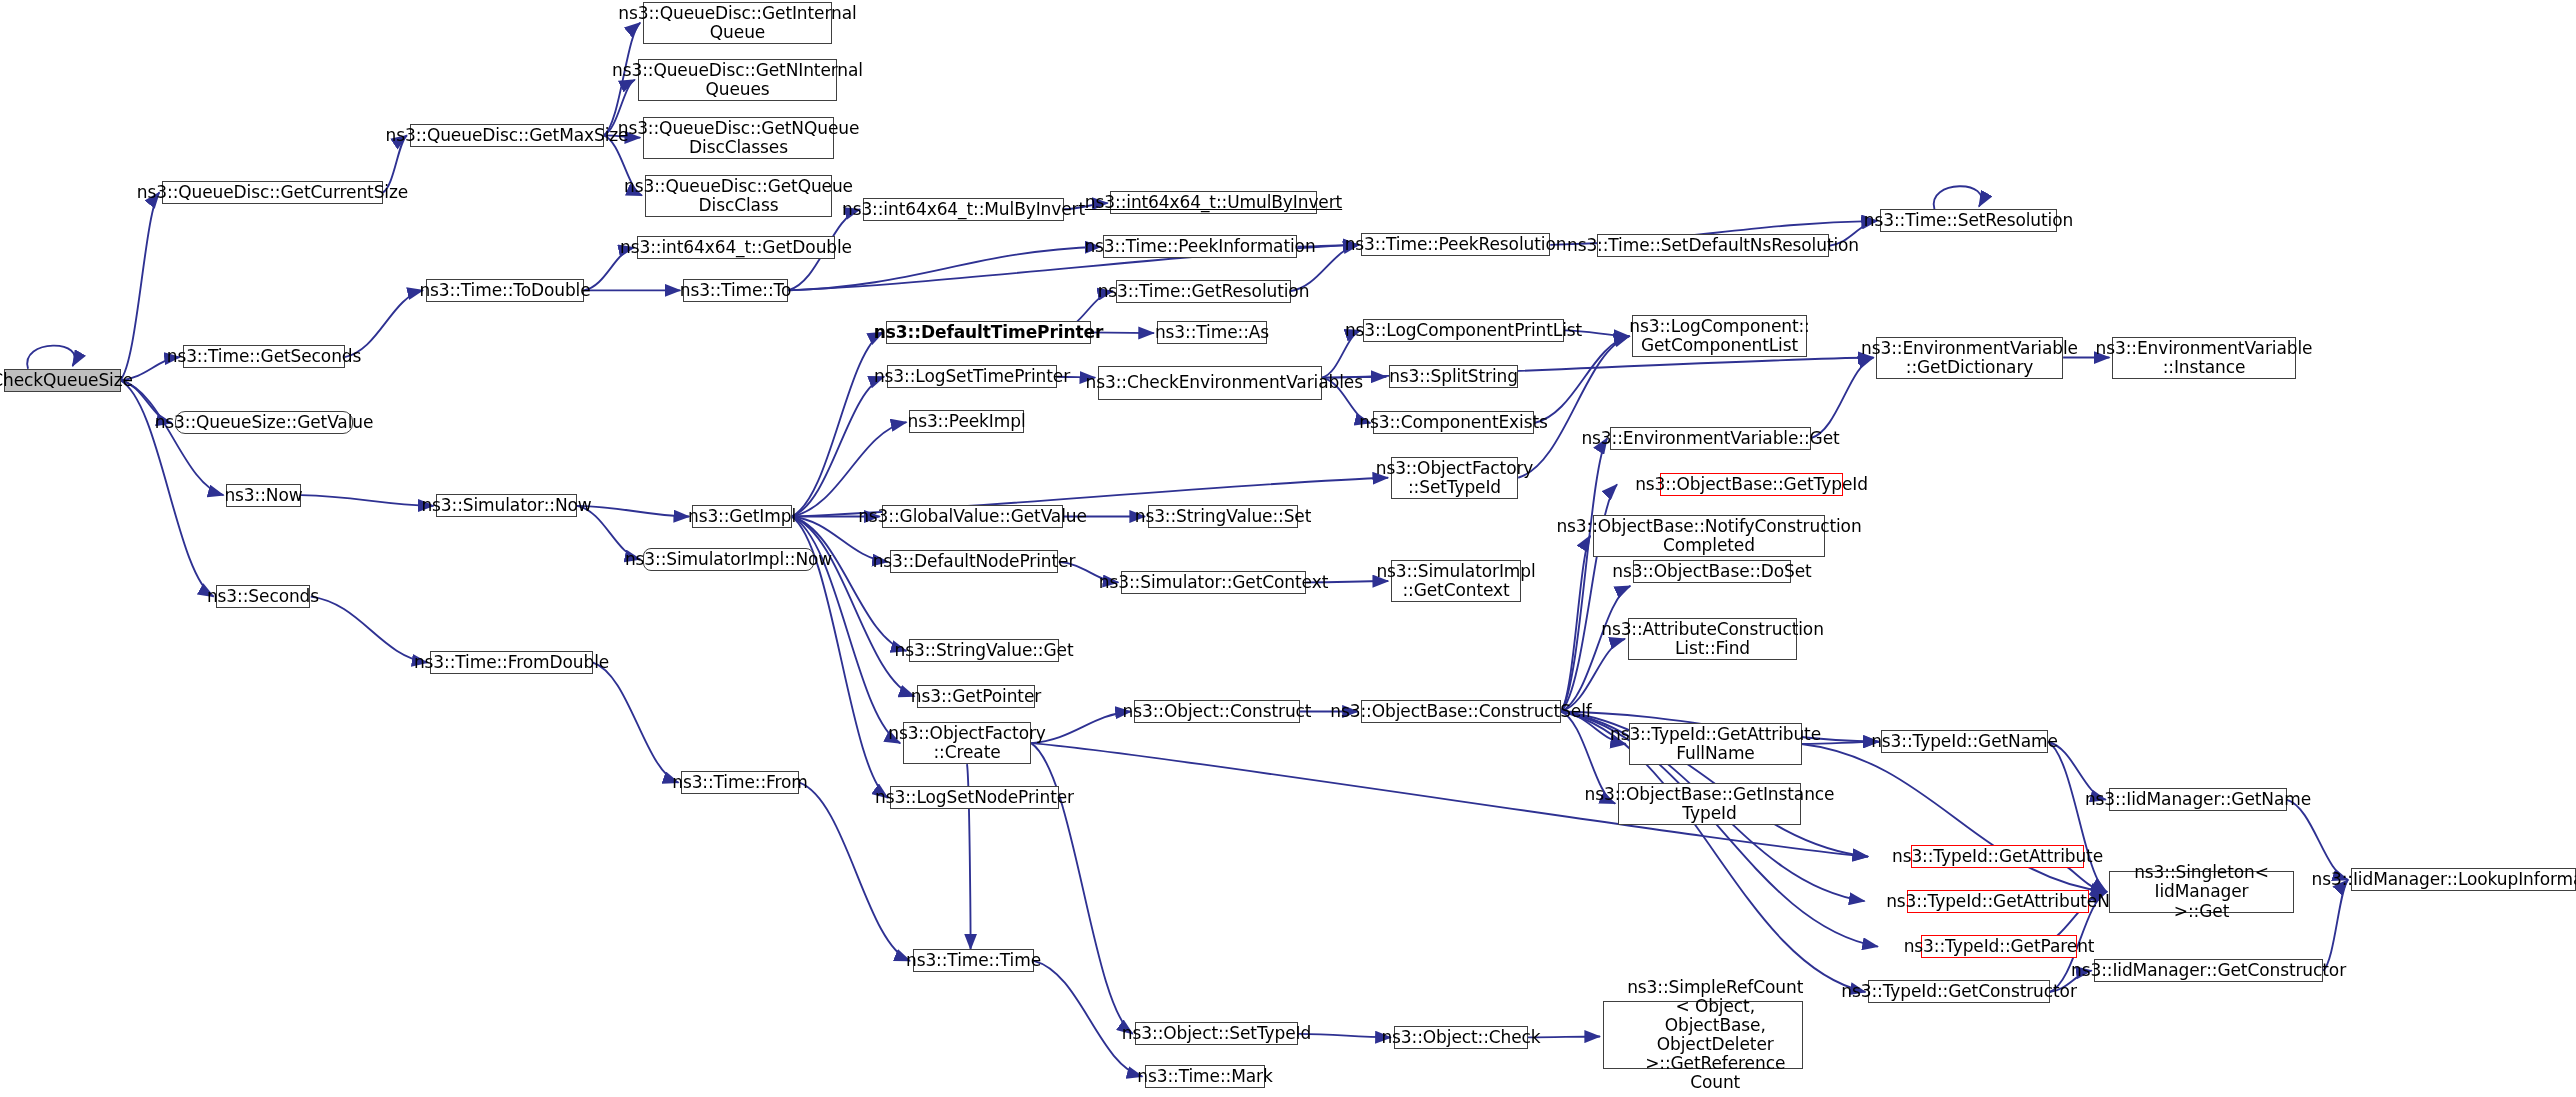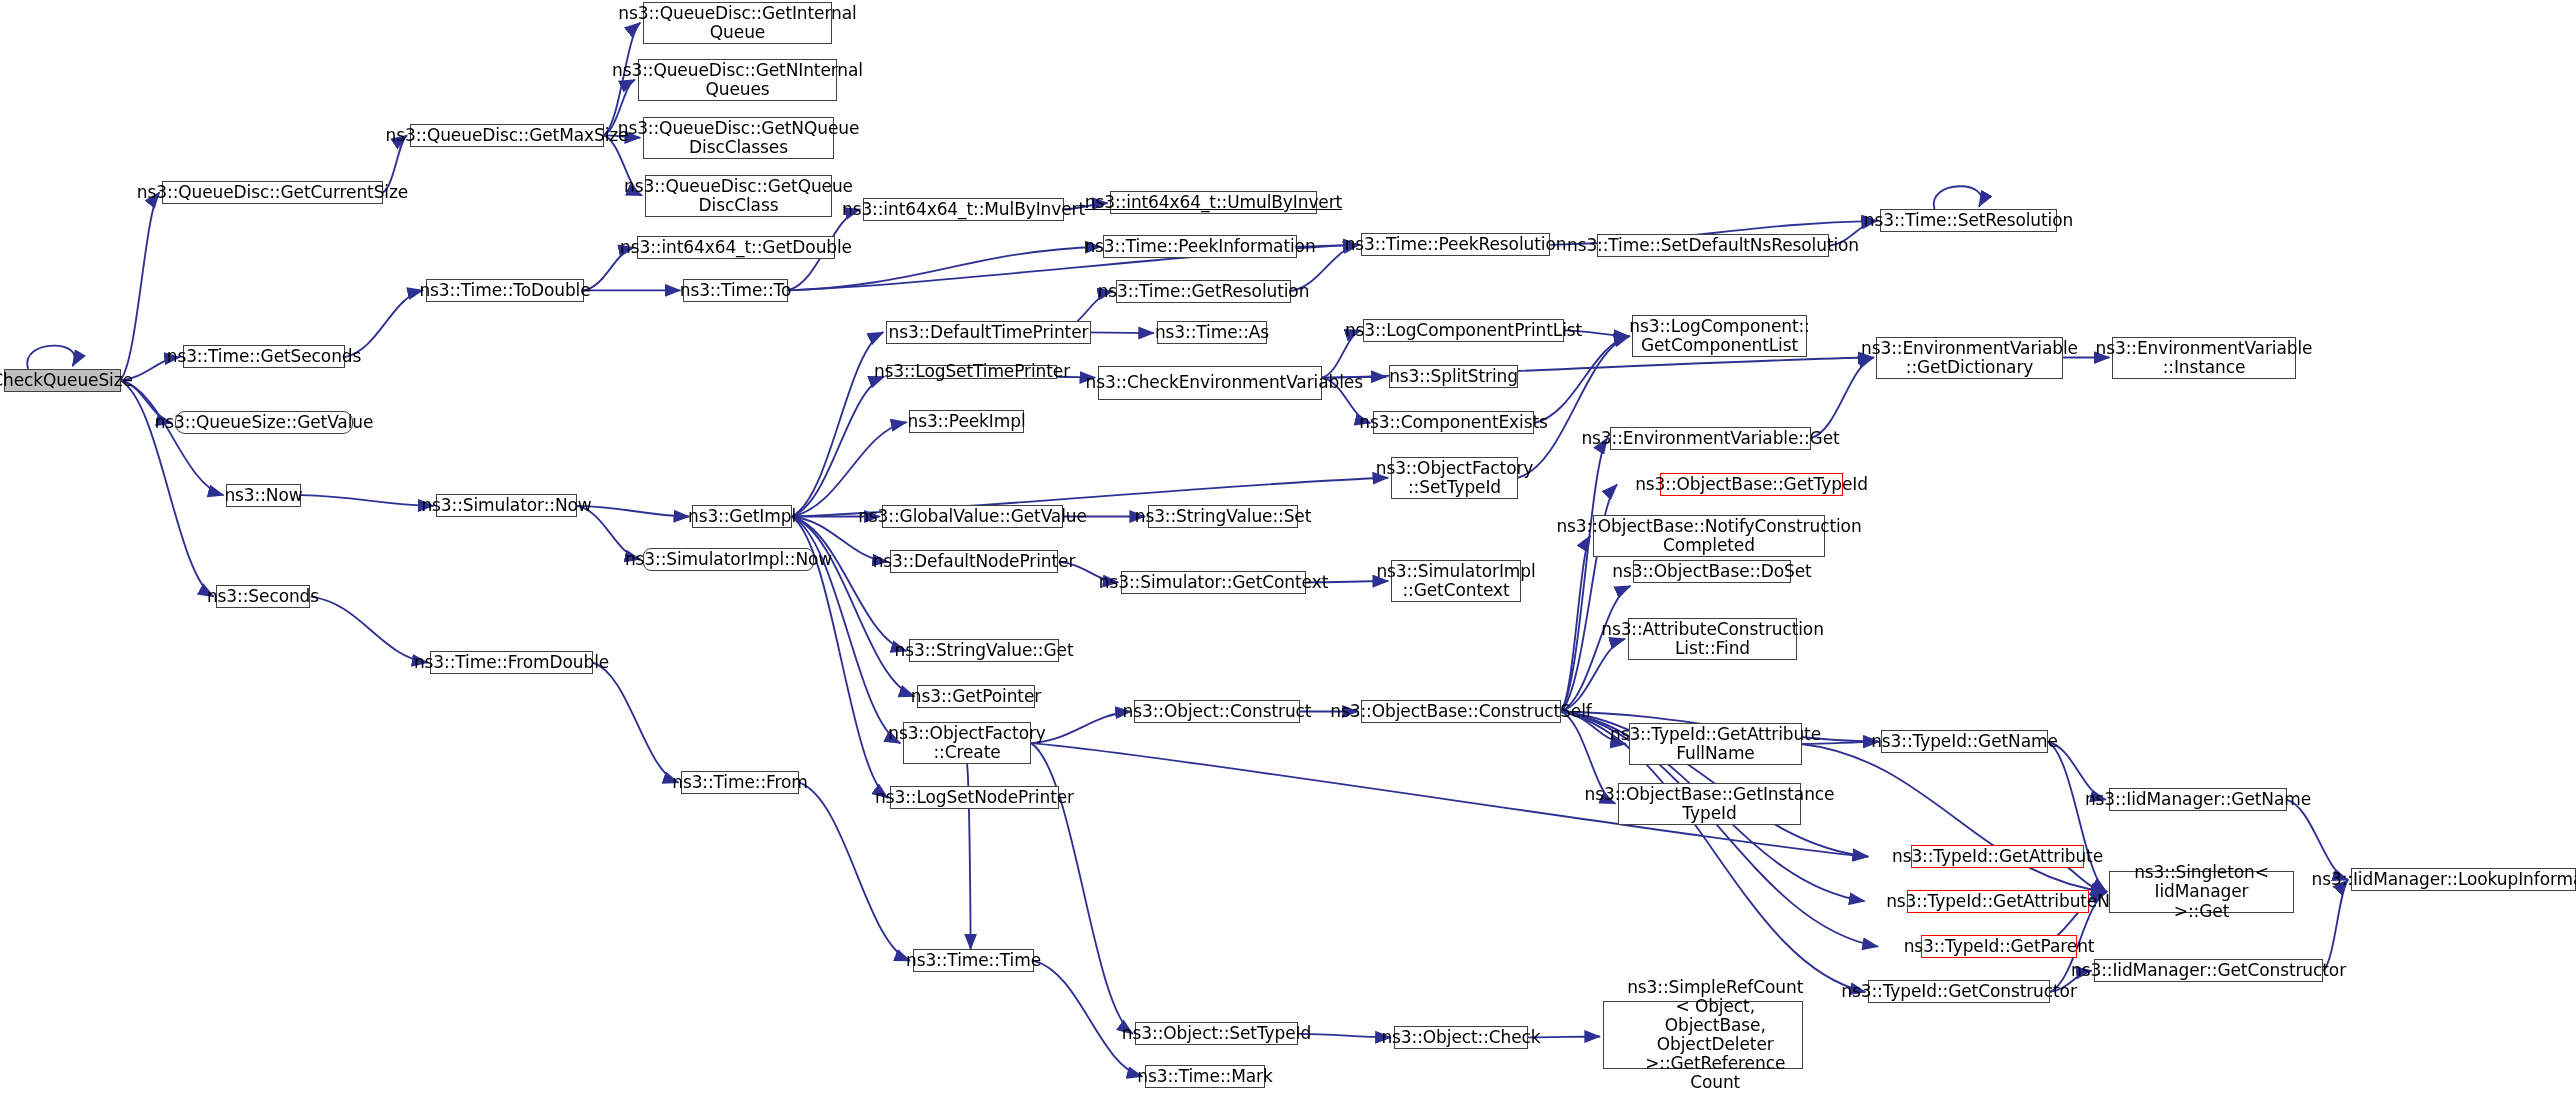--- a/index.html
+++ b/index.html
@@ -153,23 +153,23 @@
       <div class="node" style="left: 863px; top: 198px; width: 201px; height: 23px;">ns3::int64x64_t::MulByInvert</div>
       <div class="node" style="left: 1110px; top: 191px; width: 207px; height: 23px; text-decoration: underline;">ns3::int64x64_t::UmulByInvert</div>
       <div class="node" style="left: 1103px; top: 235px; width: 194px; height: 23px;">ns3::Time::PeekInformation</div>
       <div class="node" style="left: 1116px; top: 280px; width: 175px; height: 23px;">ns3::Time::GetResolution</div>
       <div class="node" style="left: 1361px; top: 233px; width: 189px; height: 23px;">ns3::Time::PeekResolution</div>
       <div class="node" style="left: 1597px; top: 234px; width: 232px; height: 23px;">ns3::Time::SetDefaultNsResolution</div>
       <div class="node" style="left: 1880px; top: 209px; width: 177px; height: 23px;">ns3::Time::SetResolution</div>
       <div class="node" style="left: 436px; top: 494px; width: 141px; height: 23px;">ns3::Simulator::Now</div>
       <div class="node" style="left: 692px; top: 505px; width: 100px; height: 23px;">ns3::GetImpl</div>
       <div class="node" style="left: 643px; top: 548px; width: 171px; height: 23px; border-radius: 8px;">ns3::SimulatorImpl::Now</div>
-      <div class="node" style="left: 886px; top: 321px; width: 205px; height: 23px;">ns3::DefaultTimePrinter</div>
+      <div class="node" style="left: 886px; top: 321px; width: 205px; height: 23px; font-weight: bold;">ns3::DefaultTimePrinter</div>
       <div class="node" style="left: 1157px; top: 321px; width: 110px; height: 23px;">ns3::Time::As</div>
-      <div class="node" style="left: 887px; top: 365px; width: 170px; height: 14px;">ns3::LogSetTimePrinter</div>
+      <div class="node" style="left: 887px; top: 365px; width: 170px; height: 23px;">ns3::LogSetTimePrinter</div>
       <div class="node" style="left: 1098px; top: 366px; width: 224px; height: 34px; padding-left: 32px;">ns3::CheckEnvironmentVariables</div>
       <div class="node" style="left: 909px; top: 410px; width: 115px; height: 23px;">ns3::PeekImpl</div>
       <div class="node" style="left: 1363px; top: 319px; width: 201px; height: 23px;">ns3::LogComponentPrintList</div>
       <div class="node" style="left: 1389px; top: 365px; width: 129px; height: 23px;">ns3::SplitString</div>
       <div class="node" style="left: 1373px; top: 411px; width: 161px; height: 23px;">ns3::ComponentExists</div>
       <div class="node" style="left: 1632px; top: 315px; width: 175px; height: 42px;">ns3::LogComponent::
 GetComponentList</div>
       <div class="node" style="left: 1876px; top: 337px; width: 187px; height: 42px;">ns3::EnvironmentVariable
 ::GetDictionary</div>
       <div class="node" style="left: 2112px; top: 337px; width: 184px; height: 42px;">ns3::EnvironmentVariable

